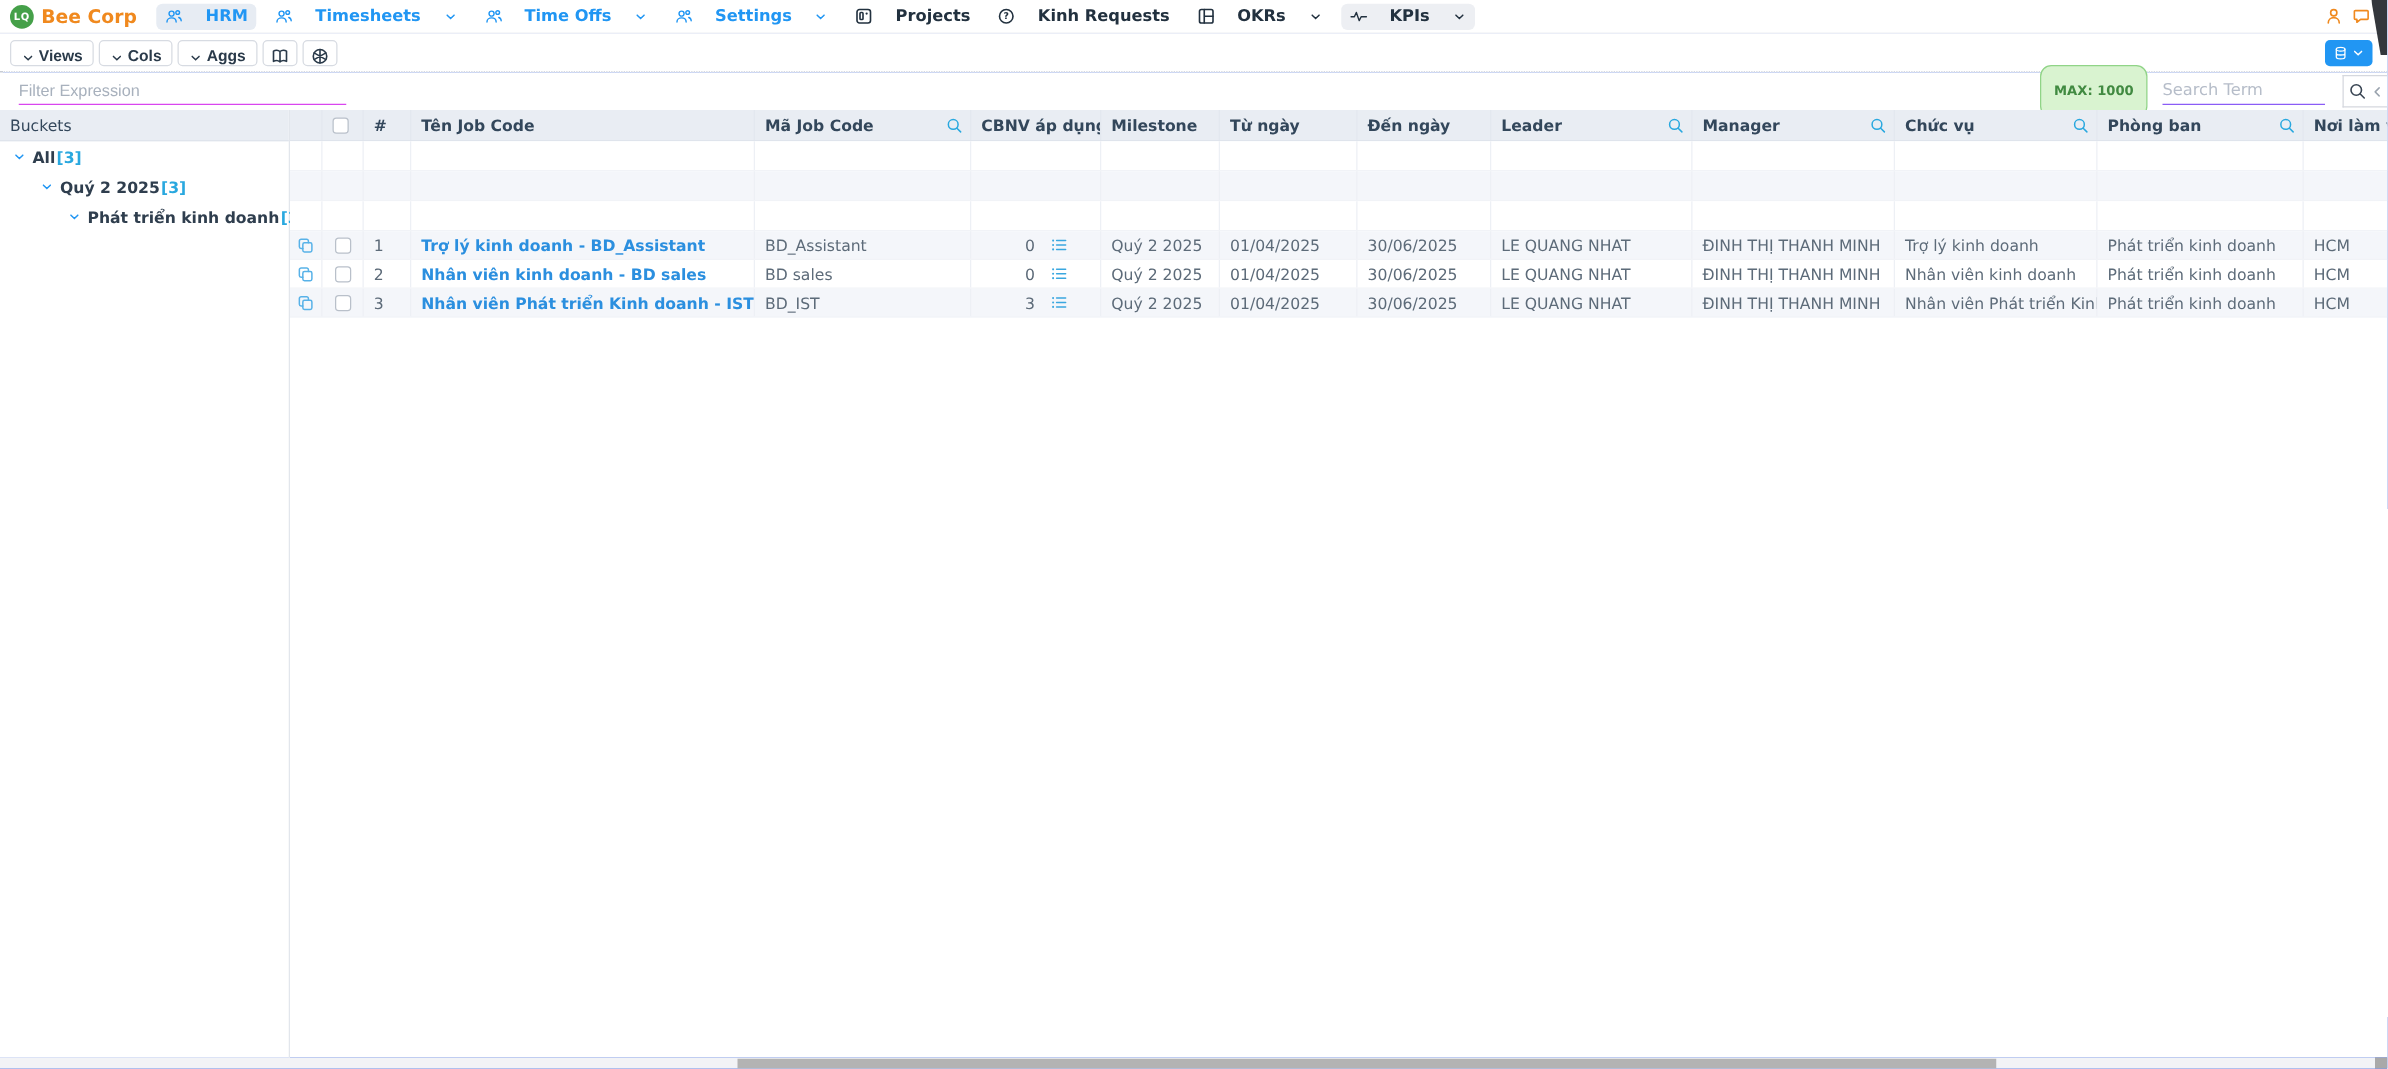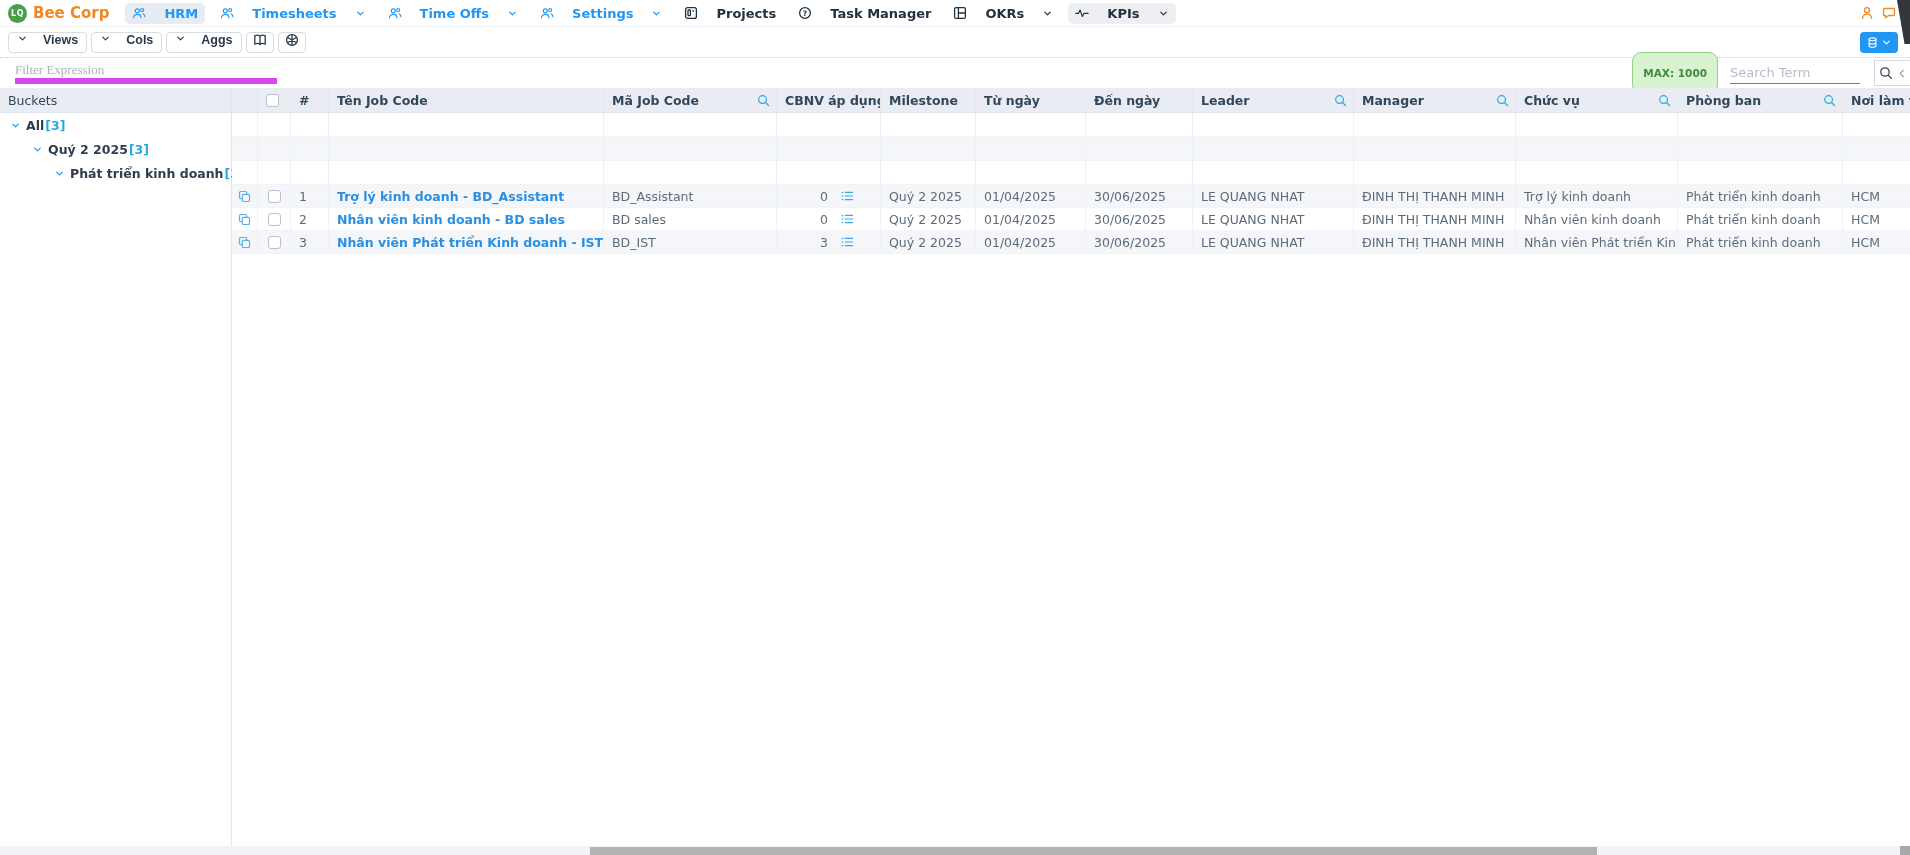--- a/index.html
+++ b/index.html
@@ -21,31 +21,31 @@
   .nav-item.active { background:#e7ecf3; }
   .nav-item.hl { background:#edeff3; }
   .nav-right { margin-left:auto; margin-right:14px; display:flex; gap:8px; color:var(--orange); }
   .icn { display:inline-flex; width:14px; height:14px; flex:none; }
   .icn svg { width:100%; height:100%; fill:none; stroke:currentColor; stroke-width:1.3; stroke-linecap:round; stroke-linejoin:round; }
   .icn.sm { width:11px; height:11px; }
 
   
   .toolbar { position:absolute; top:27px; left:0; right:0; height:31px; display:flex; align-items:center;
              padding-left:8px; background:#fff; border-bottom:1px dotted #c7ccd5; }
-  .tb-btn { height:21px; display:inline-flex; align-items:flex-start; gap:15px; padding:0 8px; margin-right:4px;
+  .tb-btn { height:21px; display:inline-flex; align-items:flex-end; gap:3px; padding:0 8px; margin-right:4px;
             border:1px solid #d7dbe2; border-radius:4px; background:#fff; font-weight:700; font-size:12.5px; color:#2a3a4a; }
   .tb-btn .icn { color:#2a3a4a; }
   .tb-btn.icon-only { padding:0 6px; }
   .db-btn { margin-left:auto; margin-right:12px; width:38px; height:21px; background:var(--blue); border:none;
             border-radius:4px; color:#fff; display:flex; align-items:center; justify-content:center; gap:3px; }
 
   
   .filter-row { position:absolute; top:58px; left:0; right:0; height:30px; display:flex; align-items:center; background:#fff; }
-  .filter-input { margin-left:15px; width:262px; height:22px; border:none; border-bottom:6px solid #d946ef;
-                  font-size:13px; color:#333; outline:none; font-family:Liberation Serif, serif; }
+  .filter-input { margin-left:15px; width:262px; height:22px; border:none; border-bottom:1px solid #d946ef;
+                  font-size:13px; color:#333; outline:none; font-family:Liberation Sans, sans-serif; }
   .filter-input::placeholder { color:#a8b1bd; }
   .search-cluster { margin-left:auto; display:flex; align-items:center; }
   .max-badge { font-size:10.5px; font-weight:700; color:var(--badge-text); background:var(--badge-bg);
                border:1px solid var(--badge-border); border-radius:9px; padding:14px 10px; white-space:nowrap; }
   .search-input { width:130px; height:22px; margin-left:12px; border:none; border-bottom:1px solid #8b5cf6;
                   font-size:13px; color:#333; outline:none; font-family:inherit; }
   .search-input::placeholder { color:#b6bdc9; }
   .search-btn { width:36px; height:26px; margin-left:14px; border:1px solid #d5d8de; border-right:none;
                 background:#fff; display:flex; align-items:center; justify-content:center; gap:3px; color:#3a4654; }
   .search-btn .chev-left { color:#9aa3ae; }
@@ -165,21 +165,21 @@
           </span>
           <span>Projects</span>
         </div>
         <div class="nav-item dark">
           <span class="icn ">
             <svg viewBox="0 0 14 14">
               <circle cx="7" cy="7" r="5.4"></circle>
               <text x="7" y="9.6" text-anchor="middle" font-size="7.5" font-weight="bold" fill="currentColor" stroke="none">?</text>
             </svg>
           </span>
-          <span>Task Manager</span>
+          <span>Kinh Requests</span>
         </div>
         <div class="nav-item dark">
           <span class="icn ">
             <svg viewBox="0 0 14 14">
               <rect x="1.6" y="1.6" width="10.8" height="10.8" rx="1.5"></rect>
               <path d="M5.4 1.6v10.8M5.4 7h7"></path>
             </svg>
           </span>
           <span>OKRs</span>
           <span class="icn sm">

